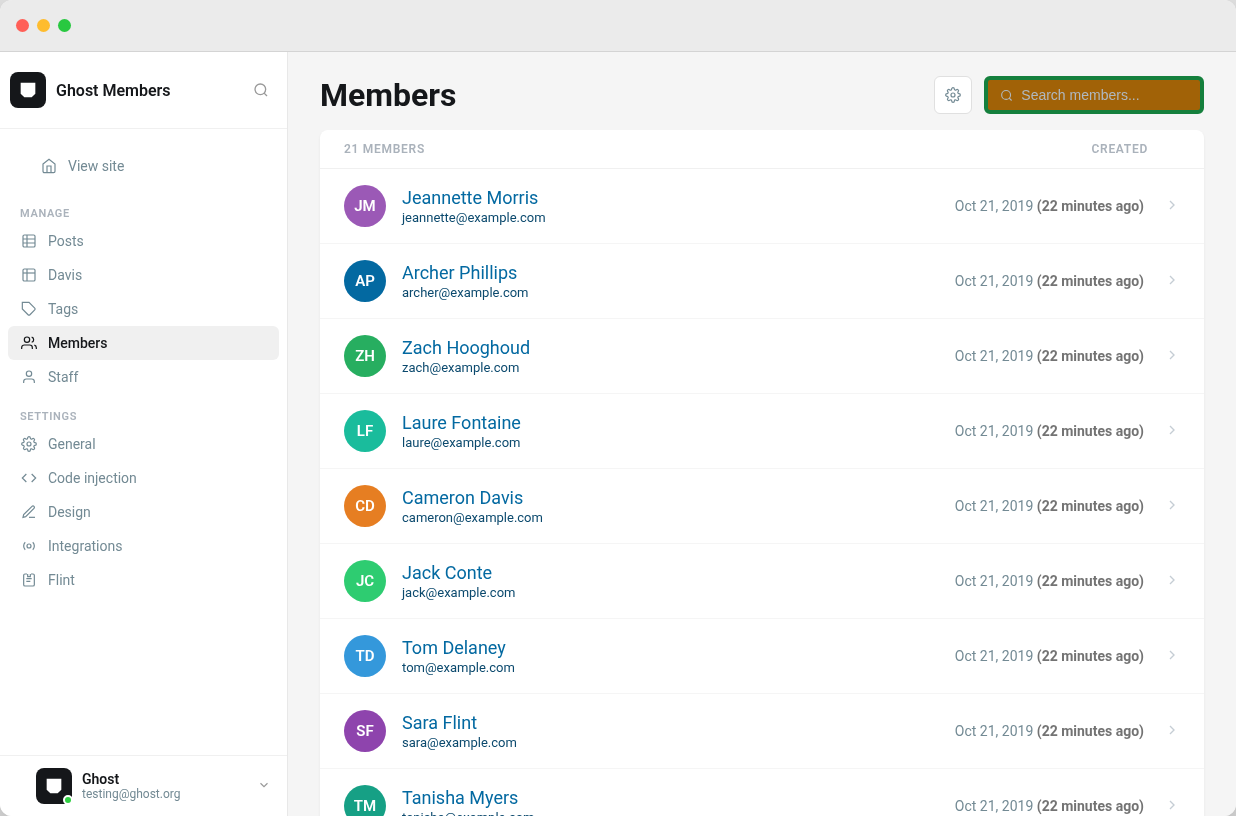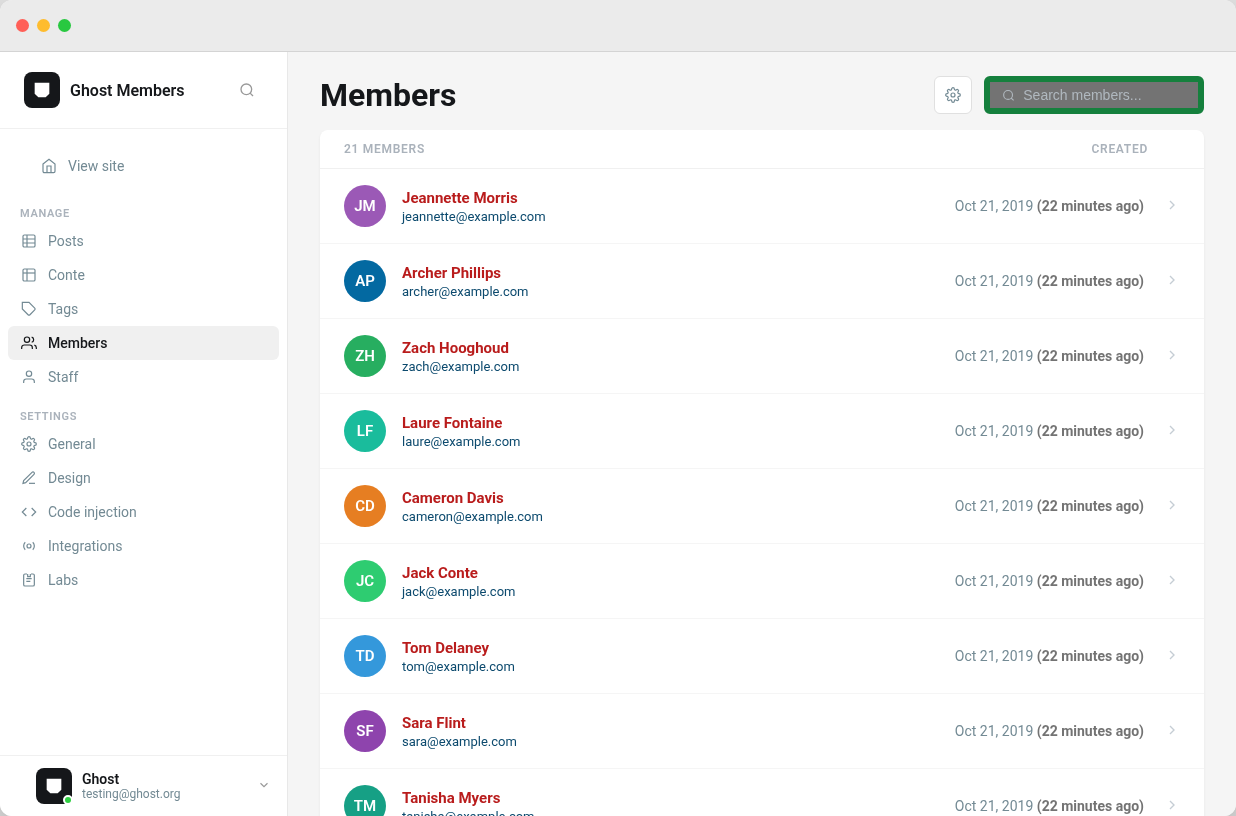--- a/index.html
+++ b/index.html
@@ -53,21 +53,21 @@
       background: #fff;
       border-right: 1px solid #e8e8e8;
       display: flex;
       flex-direction: column;
       flex-shrink: 0;
     }
     .sidebar-header {
       display: flex;
       align-items: center;
       justify-content: space-between;
-      padding: 20px 24px;
+      padding: 20px 10px;
       border-bottom: 1px solid #f0f0f0;
     }
     .sidebar-brand {
       display: flex;
       align-items: center;
       gap: 10px;
     }
     .brand-icon {
       width: 36px;
       height: 36px;
@@ -221,22 +221,22 @@
       background: #fff;
       display: flex;
       align-items: center;
       justify-content: center;
       cursor: pointer;
       color: #738a94;
     }
     .search-box {
       display: flex;
       align-items: center;
-      background: #737373;
-      border: 6px solid #15803d;
+      background: #a16207;
+      border: 4px solid #15803d;
       border-radius: 6px;
       padding: 0 12px;
       width: 220px;
       height: 38px;
       gap: 8px;
     }
     .search-box input {
       border: none;
       outline: none;
       font-size: 14px;
@@ -301,23 +301,23 @@
       font-size: 15px;
       font-weight: 600;
       color: #fff;
       flex-shrink: 0;
       margin-right: 16px;
     }
     .member-info {
       flex: 1;
     }
     .member-name {
-      font-size: 15px;
-      font-weight: 700;
-      color: #b91c1c;
+      font-size: 18px;
+      font-weight: 400;
+      color: #0369a1;
       margin-bottom: 2px;
     }
     .member-email {
       font-size: 13px;
       color: #0c4a6e;
     }
     .member-date {
       font-size: 14px;
       color: #738a94;
       margin-right: 20px;
@@ -399,21 +399,21 @@
         </div>
 
         <div class="sidebar-link">
           <span class="icon-sm">
             <svg width="16" height="16" viewBox="0 0 24 24" fill="none" stroke="currentColor" stroke-width="1.8">
               <rect x="3" y="3" width="18" height="18" rx="2"></rect>
                 <line x1="3" y1="9" x2="21" y2="9"></line>
                 <line x1="9" y1="3" x2="9" y2="21"></line>
             </svg>
           </span>
-          <span>Conte</span>
+          <span>Davis</span>
         </div>
 
         <div class="sidebar-link">
           <span class="icon-sm">
             <svg width="16" height="16" viewBox="0 0 24 24" fill="none" stroke="currentColor" stroke-width="1.8">
               <path d="M20.59 13.41l-7.17 7.17a2 2 0 01-2.83 0L2 12V2h10l8.59 8.59a2 2 0 010 2.82z"></path>
                 <line x1="7" y1="7" x2="7.01" y2="7"></line>
             </svg>
           </span>
           <span>Tags</span>
@@ -449,35 +449,35 @@
               <circle cx="12" cy="12" r="3"></circle>
                 <path d="M19.4 15a1.65 1.65 0 00.33 1.82l.06.06a2 2 0 010 2.83 2 2 0 01-2.83 0l-.06-.06a1.65 1.65 0 00-1.82-.33 1.65 1.65 0 00-1 1.51V21a2 2 0 01-4 0v-.09A1.65 1.65 0 009 19.4a1.65 1.65 0 00-1.82.33l-.06.06a2 2 0 01-2.83-2.83l.06-.06A1.65 1.65 0 004.68 15a1.65 1.65 0 00-1.51-1H3a2 2 0 010-4h.09A1.65 1.65 0 004.6 9a1.65 1.65 0 00-.33-1.82l-.06-.06a2 2 0 012.83-2.83l.06.06A1.65 1.65 0 009 4.68a1.65 1.65 0 001-1.51V3a2 2 0 014 0v.09a1.65 1.65 0 001 1.51 1.65 1.65 0 001.82-.33l.06-.06a2 2 0 012.83 2.83l-.06.06A1.65 1.65 0 0019.4 9a1.65 1.65 0 001.51 1H21a2 2 0 010 4h-.09a1.65 1.65 0 00-1.51 1z"></path>
             </svg>
           </span>
           <span>General</span>
         </div>
 
         <div class="sidebar-link">
           <span class="icon-sm">
             <svg width="16" height="16" viewBox="0 0 24 24" fill="none" stroke="currentColor" stroke-width="1.8">
+              <polyline points="16 18 22 12 16 6"></polyline>
+                <polyline points="8 6 2 12 8 18"></polyline>
+            </svg>
+          </span>
+          <span>Code injection</span>
+        </div>
+
+        <div class="sidebar-link">
+          <span class="icon-sm">
+            <svg width="16" height="16" viewBox="0 0 24 24" fill="none" stroke="currentColor" stroke-width="1.8">
               <path d="M12 20h9"></path>
                 <path d="M16.5 3.5a2.121 2.121 0 013 3L7 19l-4 1 1-4L16.5 3.5z"></path>
             </svg>
           </span>
           <span>Design</span>
-        </div>
-
-        <div class="sidebar-link">
-          <span class="icon-sm">
-            <svg width="16" height="16" viewBox="0 0 24 24" fill="none" stroke="currentColor" stroke-width="1.8">
-              <polyline points="16 18 22 12 16 6"></polyline>
-                <polyline points="8 6 2 12 8 18"></polyline>
-            </svg>
-          </span>
-          <span>Code injection</span>
         </div>
 
         <div class="sidebar-link">
           <span class="icon-sm">
             <svg width="16" height="16" viewBox="0 0 24 24" fill="none" stroke="currentColor" stroke-width="1.8">
               <circle cx="12" cy="12" r="3"></circle>
                 <path d="M6.343 6.343a8 8 0 000 11.314"></path>
                 <path d="M17.657 6.343a8 8 0 010 11.314"></path>
             </svg>
           </span>
@@ -485,21 +485,21 @@
         </div>
 
         <div class="sidebar-link">
           <span class="icon-sm">
             <svg width="16" height="16" viewBox="0 0 24 24" fill="none" stroke="currentColor" stroke-width="1.8">
               <path d="M9 3H6a2 2 0 00-2 2v14a2 2 0 002 2h12a2 2 0 002-2V5a2 2 0 00-2-2h-3"></path>
                 <path d="M8 10h8M8 14h6"></path>
               <path d="M10 3v4h4V3"></path>
             </svg>
           </span>
-          <span>Labs</span>
+          <span>Flint</span>
         </div>
       </div>
 
       <div class="sidebar-footer">
         <div class="footer-user">
           <div class="user-avatar">
             <svg class="user-avatar-icon" viewBox="0 0 24 24">
               <path d="M4 4h16v12l-4 4H8L4 16V4zm4 6h2v2H8v-2zm6 0h2v2h-2v-2z"></path>
             </svg>
             <div class="online-dot"></div>

